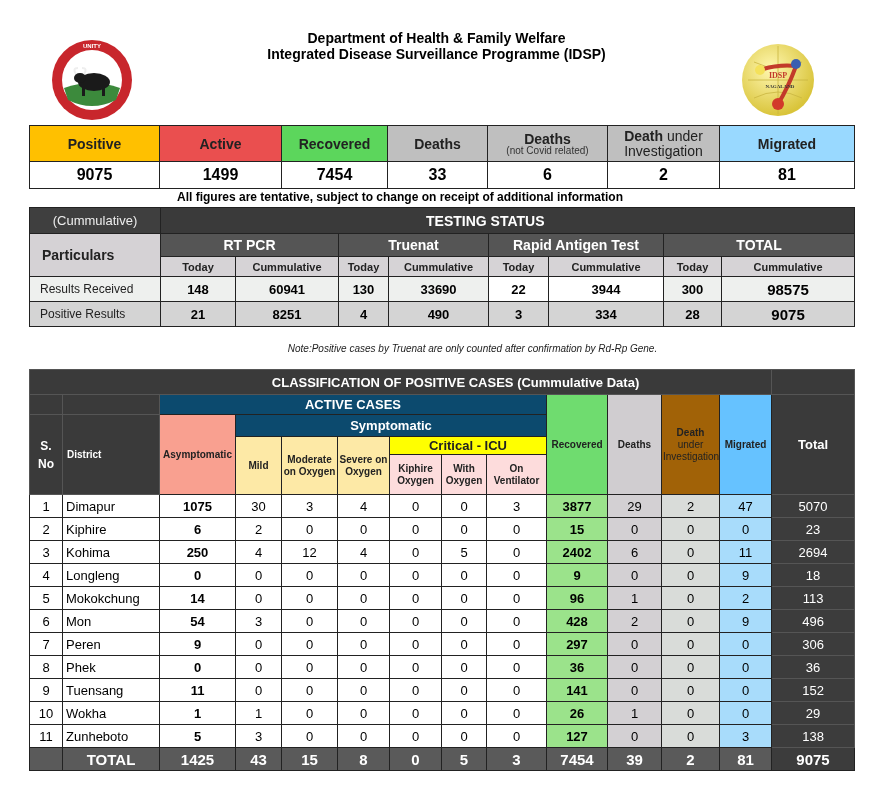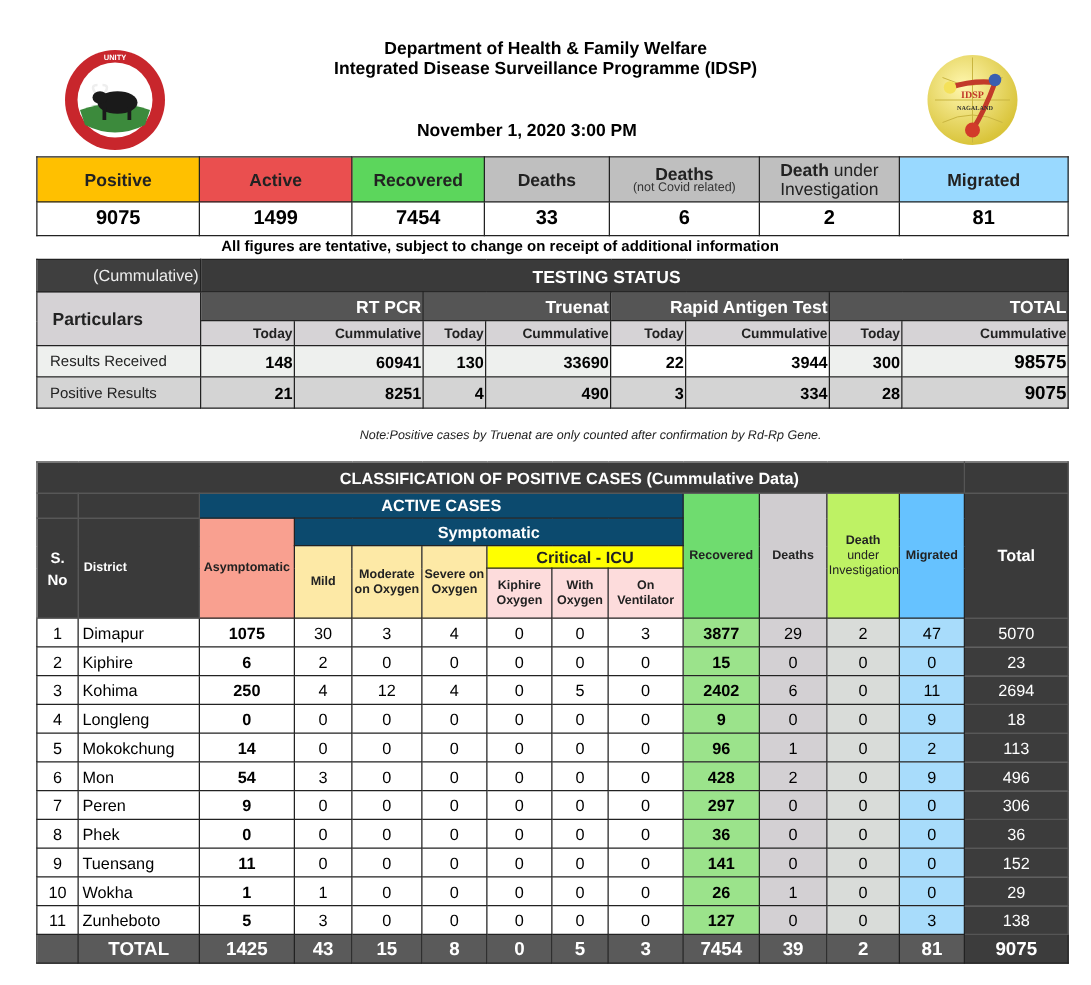--- a/index.html
+++ b/index.html
@@ -20,21 +20,21 @@
   .summary { position: absolute; left: 29px; top: 125px; width: 825px; table-layout: fixed; border-radius: 16px; }
   .summary td { border: 1.5px solid #222; text-align: center; font-weight: bold; }
   .summary .lab td { height: 36px; font-size: 14px; color: #222; }
   .summary .val td { height: 27px; font-size: 16px; background: #fff; }
   .summary .small { display: block; font-weight: normal; font-size: 10px; color: #333; line-height: 10px; }
   .summary .und { font-weight: normal; }
   .tentative { position: absolute; left: 0; width: 800px; top: 190px; text-align: center; font-weight: bold; font-size: 12px; padding-left: 0; }
 
   
   .testing { position: absolute; left: 29px; top: 207px; width: 825px; table-layout: fixed; }
-  .testing td { border: 1.5px solid #222; text-align: right; }
+  .testing td { border: 1.5px solid #222; text-align: center; }
   .testing .r0 td { height: 26px; background: #3a3a3a; color: #fff; }
   .testing .r0 .cum { background: #3f3f3f; color: #eee; font-size: 13px; }
   .testing .r0 .ts { text-align: left; padding-left: 10px; font-weight: bold; font-size: 14px; }
   .testing .r1 td { height: 23px; background: #555555; color: #fff; font-weight: bold; font-size: 14px; }
   .testing .part { background: #d5d2d5 !important; color: #222 !important; font-weight: bold; font-size: 14px; text-align: left !important; padding-left: 12px; }
   .testing .r2 td { height: 20px; background: #d6d3d6; font-weight: bold; font-size: 11px; color: #222; }
   .testing .r3 td { height: 25px; background: #eef0ee; font-weight: bold; font-size: 13px; }
   .testing .r4 td { height: 25px; background: #d4d4d4; font-weight: bold; font-size: 13px; }
   .testing .rowlab { font-weight: normal !important; font-size: 12px !important; text-align: left !important; padding-left: 10px; color: #222; }
   .testing .white { background: #ffffff !important; }
@@ -46,21 +46,21 @@
   .cls .title td { height: 25px; background: #3a3a3a; color: #fff; font-weight: bold; font-size: 13px; border-color: #555; }
   .dark { background: #3a3a3a; color: #fff; border-color: #555 !important; }
   .cls .hd { font-weight: bold; font-size: 10px; line-height: 12px; }
   .red { background: #0c4a6e; color: #fff; font-weight: bold; font-size: 13px !important; }
   .asym { background: #f9a090; color: #222; }
   .yel { background: #fde9a6; color: #222; }
   .icu { background: #ffff00; color: #222; font-weight: bold; font-size: 13px !important; }
   .pink { background: #fddcdc; color: #222; }
   .grn { background: #6fdc6f; color: #222; }
   .gry { background: #d0cdd0; color: #222; }
-  .lgry { background: #bef264; color: #222; margin-left: 13px; }
+  .lgry { background: #a16207; color: #222; margin-left: 13px; }
   .blu { background: #66c2ff; color: #222; }
   .cls .body td { height: 23px; font-size: 13px; background: #fff; }
   .cls .body .sno { text-align: center; }
   .cls .body .dist { text-align: left; padding-left: 3px; }
   .cls .body .asv { font-weight: bold; }
   .cls .body .rec { background: #9be38b; font-weight: bold; }
   .cls .body .dth { background: #d3d0d3; }
   .cls .body .dui { background: #d9dcd9; }
   .cls .body .mig { background: #a8dcfb; }
   .cls .body .tot { background: #3c3c3c; color: #fff; border-color: #555; }
@@ -99,21 +99,20 @@
     <circle cx="58" cy="24" r="5" fill="#3a5fb0"></circle>
     <circle cx="40" cy="64" r="6" fill="#d23a2a"></circle>
     <text x="40" y="38" font-size="8" fill="#c23a2a" text-anchor="middle" font-family="Liberation Serif, serif" font-weight="bold">IDSP</text>
     <text x="42" y="48" font-size="5" fill="#333" text-anchor="middle" font-family="Liberation Serif, serif" font-weight="bold">NAGALAND</text>
   </svg>
 </div>
 
 <div class="hdr">
   <div class="l1">Department of Health &amp; Family Welfare</div>
   <div class="l2">Integrated Disease Surveillance Programme (IDSP)</div>
-  <div class="date">November 1, 2020 3:00 PM</div>
 </div>
 
 <table class="summary">
   <colgroup>
     <col style="width:130px">
       <col style="width:122px">
       <col style="width:106px">
       <col style="width:100px">
       <col style="width:120px">
       <col style="width:112px">

